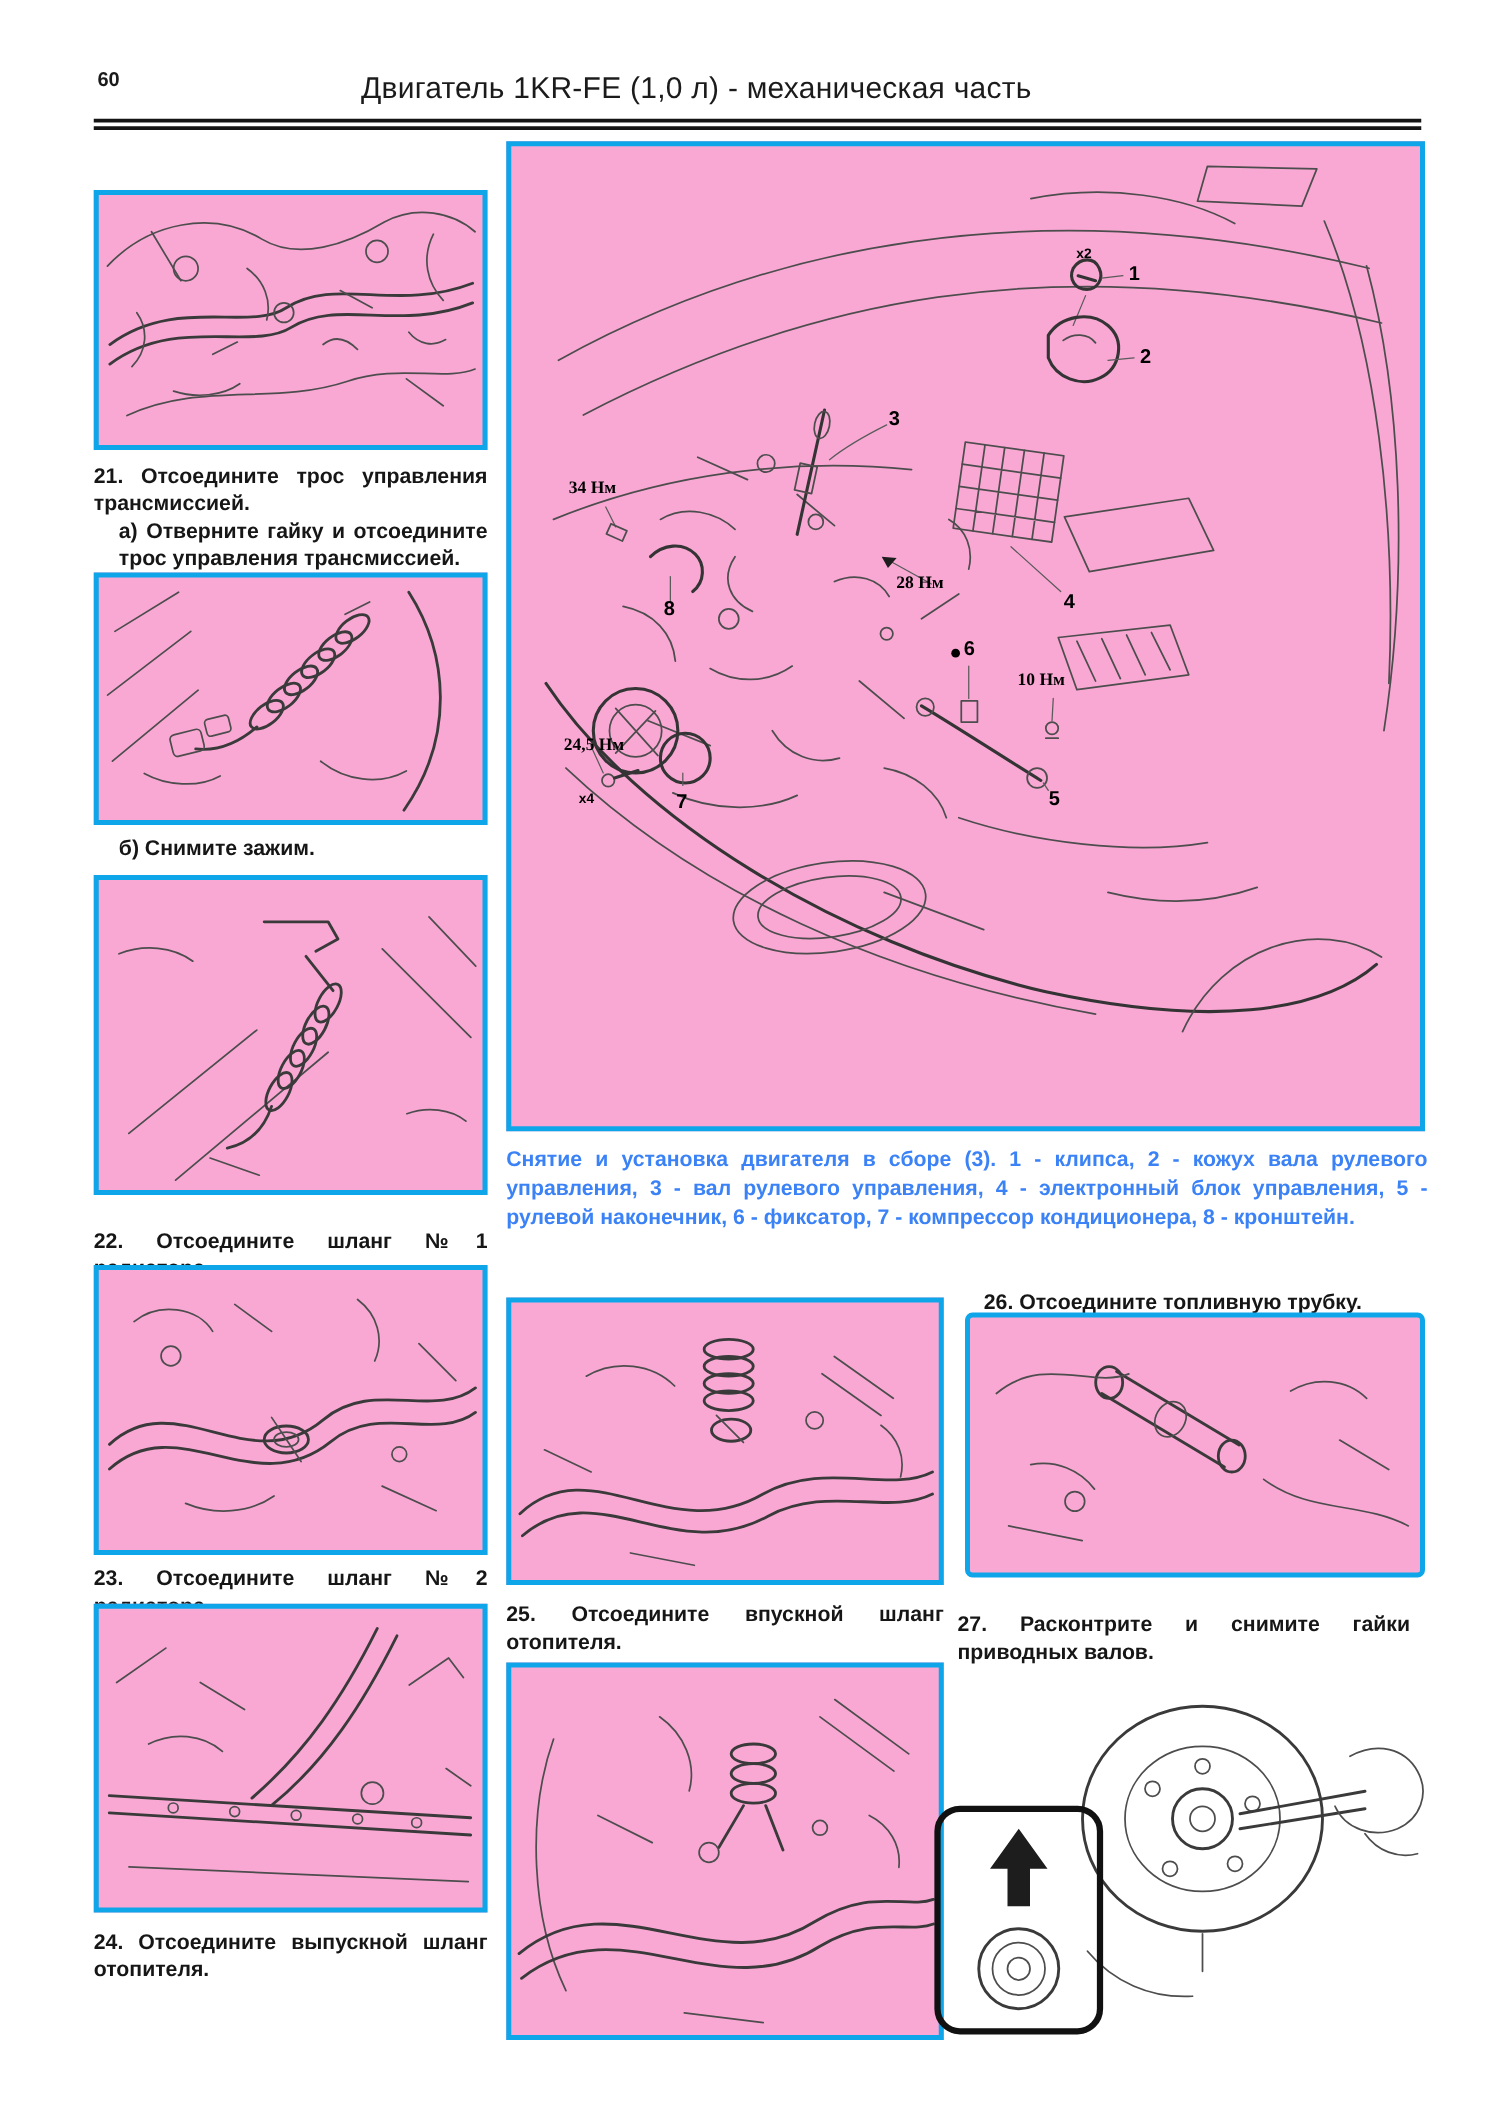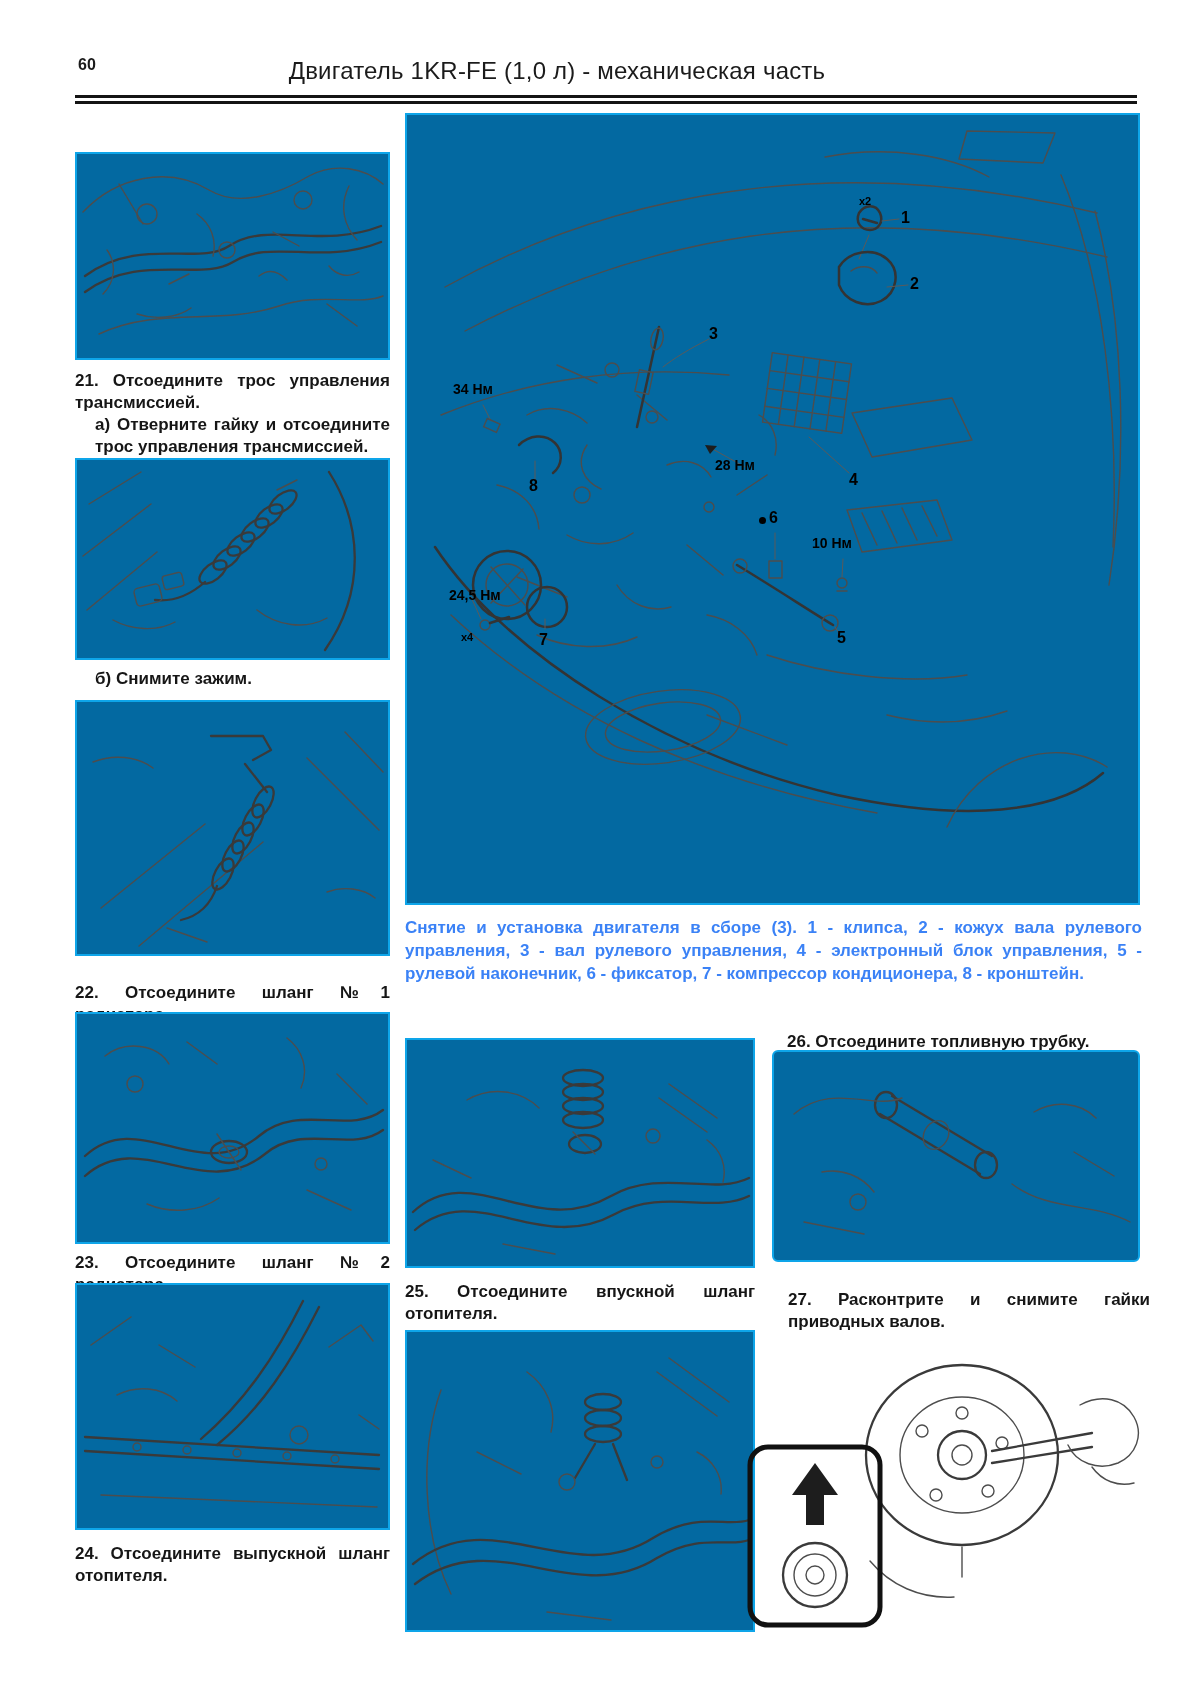--- a/index.html
+++ b/index.html
@@ -5,33 +5,33 @@
   html,body{margin:0;padding:0;background:#ffffff;}
   .page{position:relative;width:1200px;height:1697px;background:#ffffff;overflow:hidden;
         font-family:"Liberation Sans",sans-serif;color:#1b1b1b;}
   .abs{position:absolute;}
   .pagenum{font-size:16px;font-weight:700;}
   .title{font-size:24px;font-weight:400;text-align:center;letter-spacing:.2px;}
   .rule{background:#141414;height:3px;}
   .step{font-size:17px;line-height:1.28;font-weight:600;text-align:justify;color:#161616;}
   .sub{padding-left:20px;}
   .caption{font-size:17px;line-height:1.34;font-weight:700;text-align:justify;color:#3b82f6;}
-  .imgbox{border:2px solid #0ea5e9;background:#0369a1;box-sizing:border-box;}
+  .imgbox{border:4px solid #0ea5e9;background:#f9a8d4;box-sizing:border-box;}
   .rnd{border-radius:6px;}
   .art{position:absolute;left:0;top:0;width:100%;height:100%;}
   .art path,.art circle,.art ellipse,.art rect,.art polyline{fill:none;stroke:#4d4d4d;stroke-width:1.4;
       stroke-linecap:round;stroke-linejoin:round;}
   .art .th{stroke-width:2.3;stroke:#3a3a3a;}
   .art .th2{stroke-width:2.5;stroke:#343434;}
   .art .thin{stroke-width:1;stroke:#5a5a5a;}
   .art .blk{fill:#1d1d1d;stroke:none;}
   .art .bx{stroke:#111;stroke-width:5;fill:none;}
   .co{position:absolute;font-weight:700;color:#000;white-space:nowrap;}
   .co-num{font-size:16px;}
-  .co-tq{font-size:14px;}
+  .co-tq{font-size:14px;font-family:Liberation Serif, serif;}
   .co-sm{font-size:11px;}
   .dot{position:absolute;width:7px;height:7px;border-radius:50%;background:#000;}
 </style>
 </head>
 <body>
 
 <div class="page">
 
   <div class="abs pagenum" style="left:78px;top:56px;">60</div>
   <div class="abs title" style="left:0;top:57px;width:1114px;">Двигатель 1KR-FE (1,0 л) - механическая часть</div>
@@ -262,21 +262,21 @@
       <path class="th" d="M118,44 L218,104"></path>
       <path class="th" d="M106,62 L206,122"></path>
       <ellipse class="th" cx="112" cy="53" rx="11" ry="13"></ellipse>
       <ellipse class="th" cx="212" cy="113" rx="11" ry="13"></ellipse>
       <ellipse cx="162" cy="83" rx="12" ry="15" transform="rotate(30 162 83)"></ellipse>
       <path d="M20,62 C58,30 98,58 128,46 M238,132 C276,160 318,150 356,170 M48,120 c20,-4 40,4 52,20 M260,60 c20,-12 46,-10 62,6 M300,100 l40,24 M30,170 l60,12"></path>
       <circle cx="84" cy="150" r="8"></circle>
     </svg>
   </div>
 
-  <p class="abs step" style="left:788px;top:1289px;width:362px;margin:0;">27. Расконтрите и снимите гайки приводных валов.</p>
+  <p class="abs step" style="left:766px;top:1289px;width:362px;margin:0;">27. Расконтрите и снимите гайки приводных валов.</p>
 
   <div class="abs" style="left:740px;top:1335px;width:400px;height:305px;">
     <svg class="art" viewBox="0 0 400 305">
       <ellipse class="th" cx="222" cy="120" rx="96" ry="90"></ellipse>
       <ellipse cx="222" cy="120" rx="62" ry="58"></ellipse>
       <circle class="th" cx="222" cy="120" r="24"></circle>
       <circle cx="222" cy="120" r="10"></circle>
       <circle cx="222" cy="78" r="6"></circle>
         <circle cx="262" cy="108" r="6"></circle>
         <circle cx="248" cy="156" r="6"></circle>

